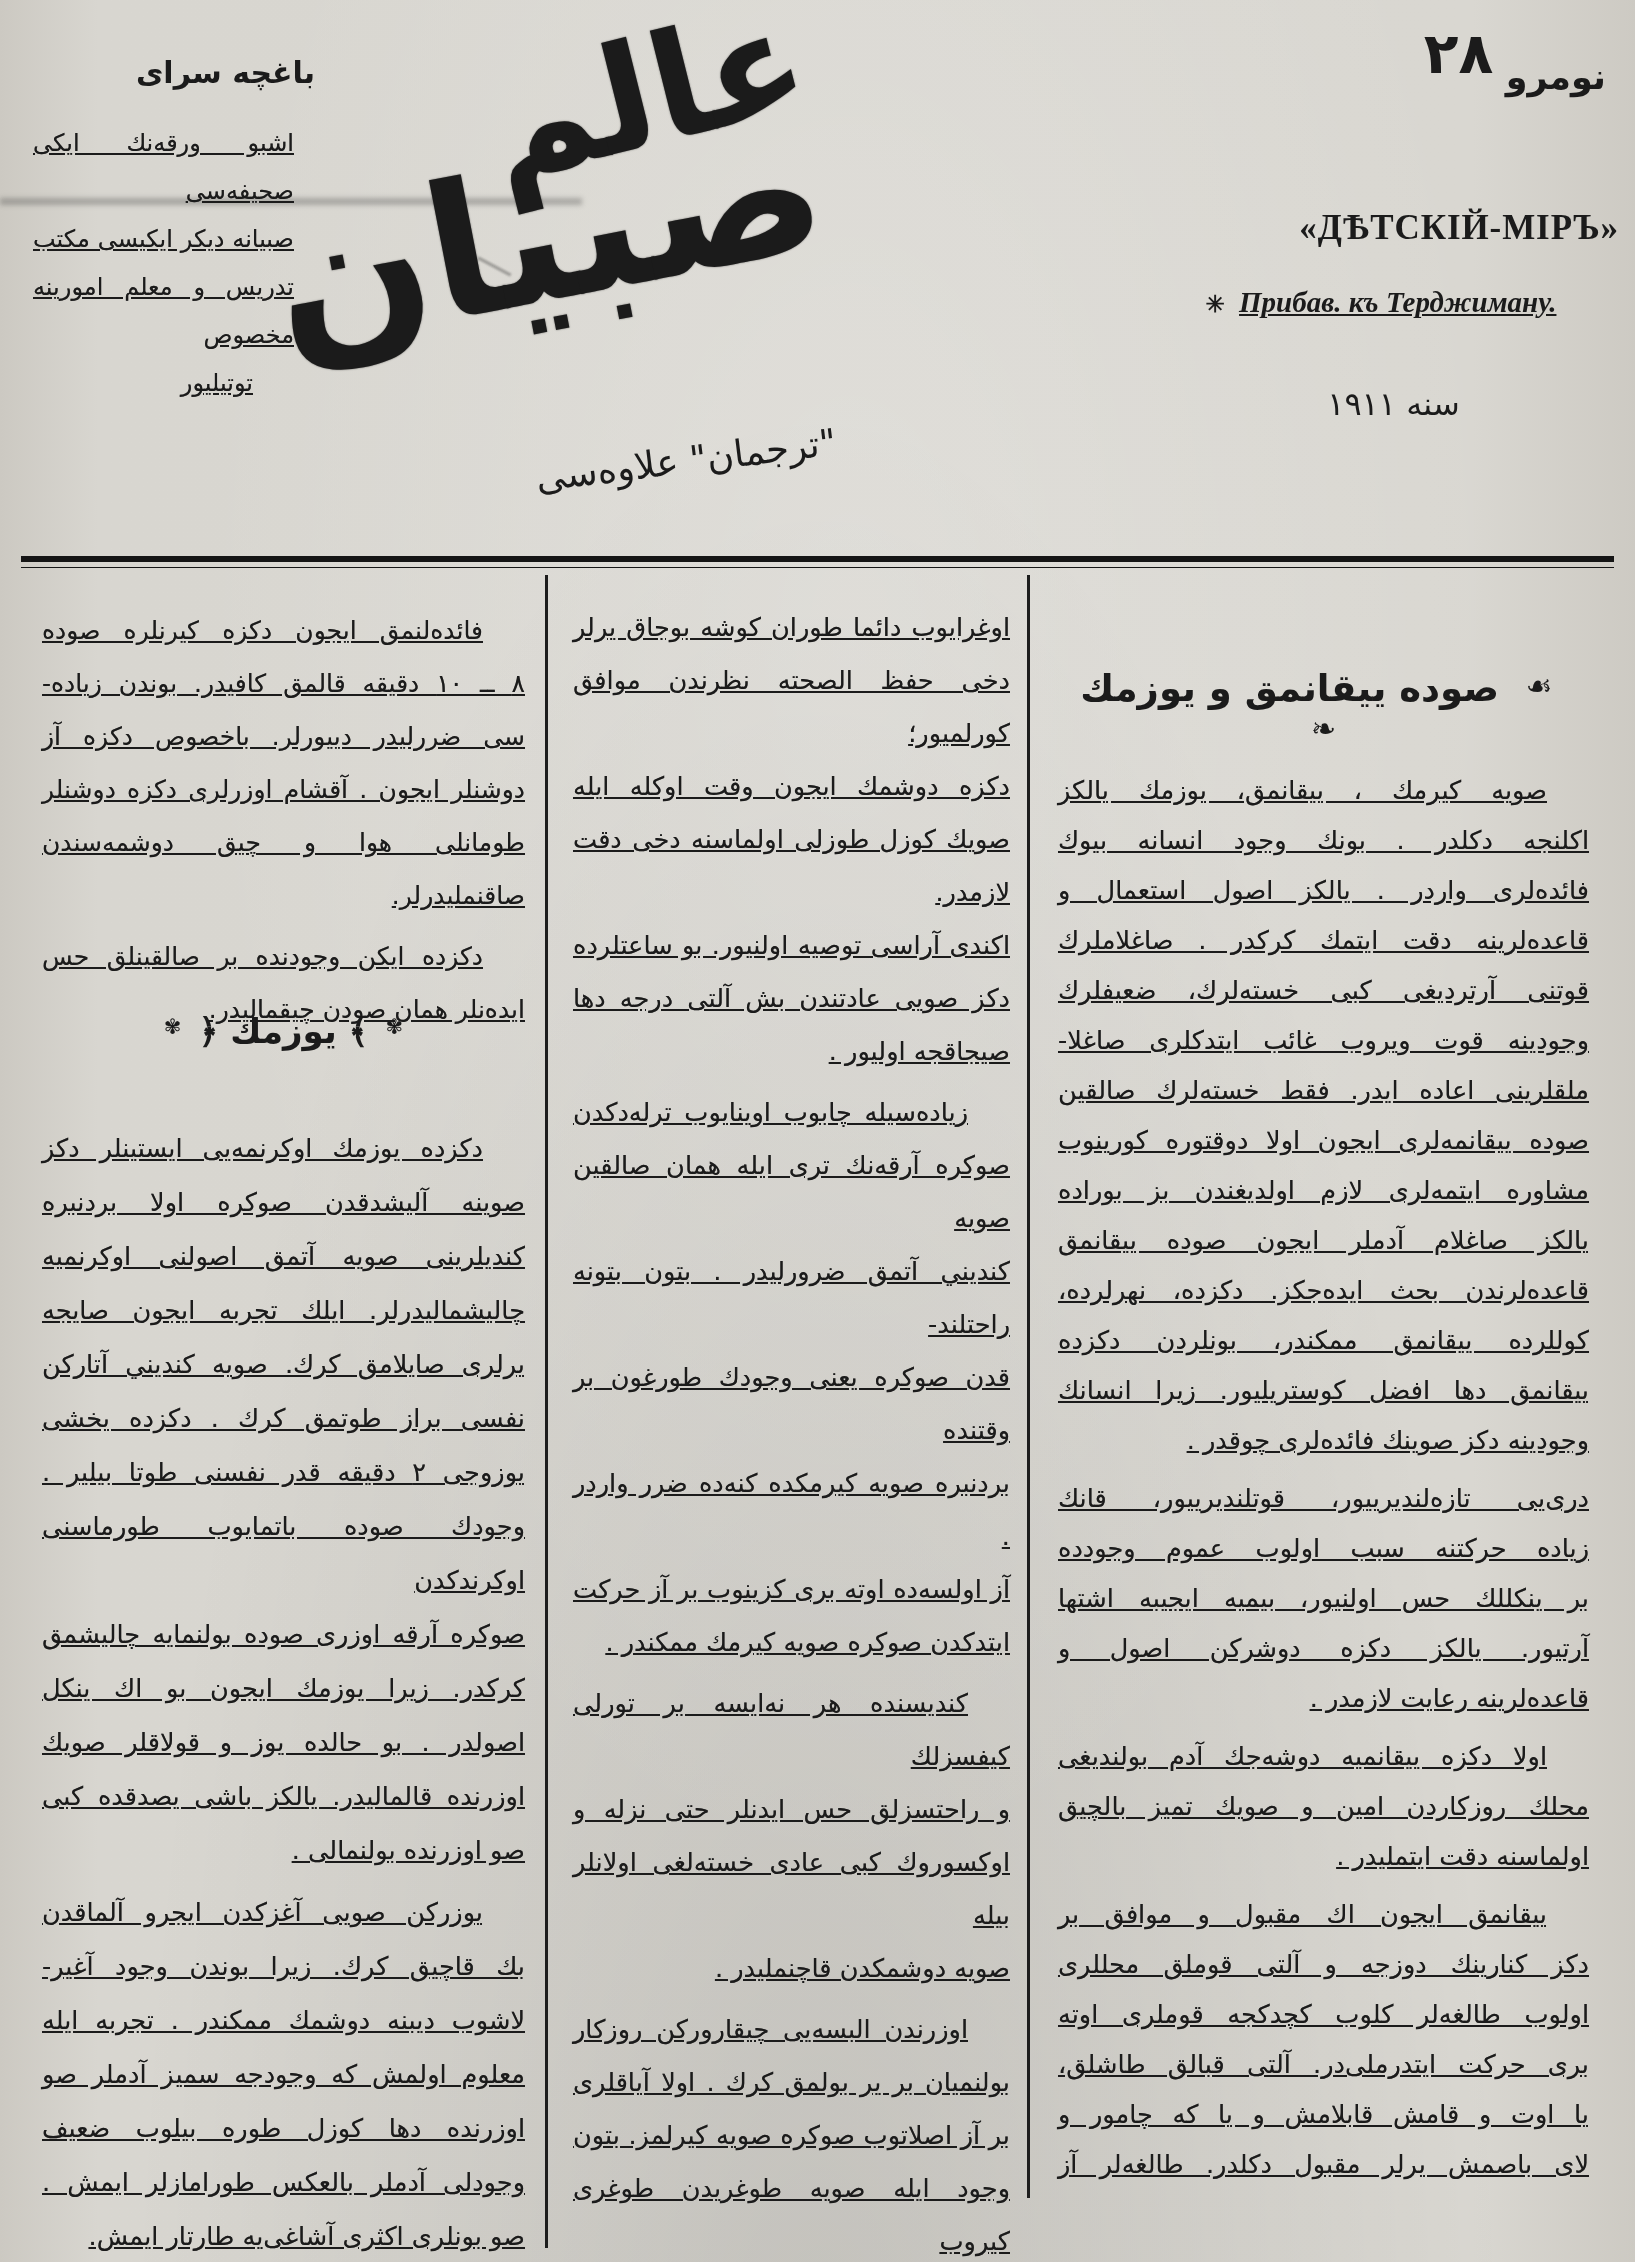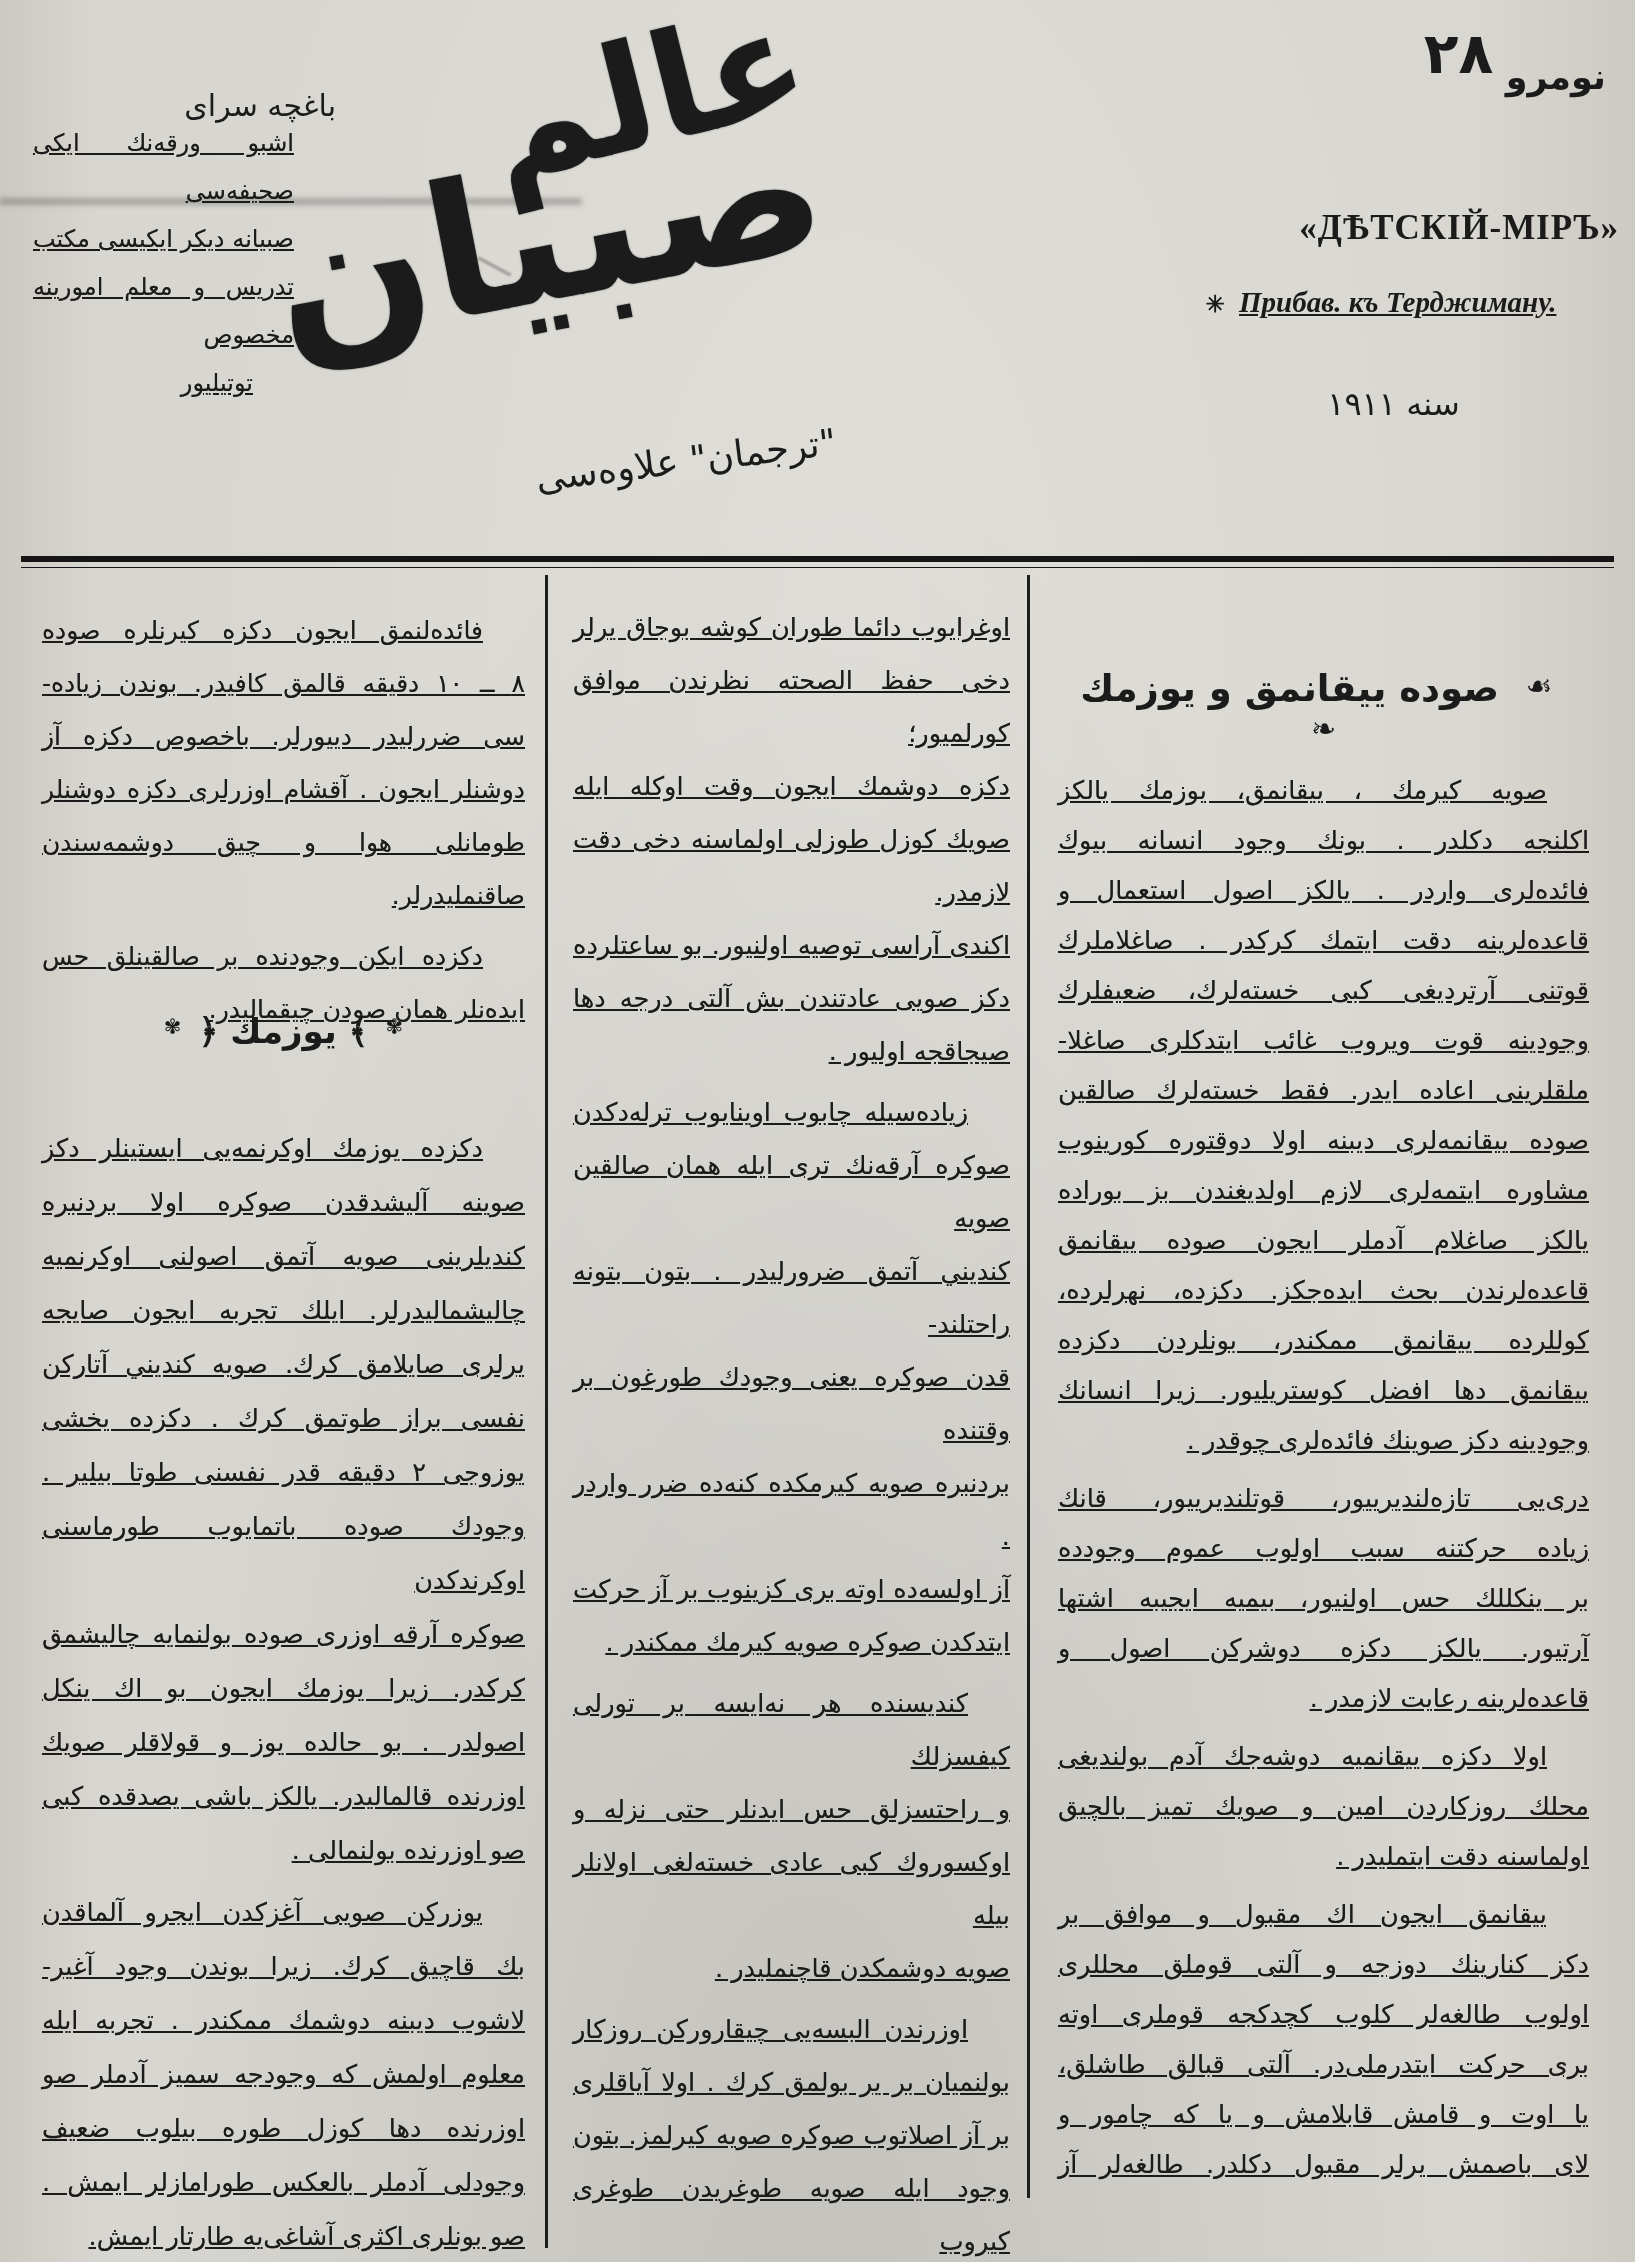--- a/index.html
+++ b/index.html
@@ -8,21 +8,21 @@
     background:
       radial-gradient(ellipse at 52% 28%, rgba(255,255,255,0.20) 0%, rgba(255,255,255,0) 55%),
       radial-gradient(ellipse at 50% 110%, rgba(0,0,0,0.10) 0%, rgba(0,0,0,0) 60%),
       linear-gradient(90deg, #ccc9c2 0%, #d8d6d0 6%, #d9d7d1 90%, #cdcac3 100%),
       #d7d5cf;
     font-family:"DejaVu Sans", sans-serif;
     color:#1b1b1b; direction:rtl;
   }
   .abs { position:absolute; }
   
-  .location { left:115px; top:55px; width:221px; text-align:right; font-size:30px; font-weight:normal;margin-top:33px; }
+  .location { left:115px; top:55px; width:221px; text-align:center; font-size:30px; font-weight:bold; }
   .note { left:25px; top:111px; width:277px; font-size:24px; line-height:48px; }
   .note .plast { padding-right:41px; }
   .masthead-alem { left:498px; top:7px; width:309px; font-size:146px; font-weight:bold;
     transform:rotate(-14deg); transform-origin:center; text-shadow:0 0 1.8px rgba(0,0,0,0.55); }
   .masthead-sibyan { left:304px; top:124px; width:521px; font-size:185px; font-weight:bold;
     transform:rotate(-11deg); transform-origin:center; text-shadow:0 0 1.8px rgba(0,0,0,0.55); }
   .subtitle { left:472px; top:439px; width:428px; text-align:center; font-size:37px;
     transform:rotate(-7deg); }
   .issue { left:1363px; top:25px; width:243px; display:flex; direction:rtl; align-items:flex-start; gap:12.4px; justify-content:flex-start; }
   .issue-label { font-size:35px; font-weight:bold; margin-top:32px; }
@@ -104,21 +104,21 @@
 
   <div class="abs col right-col">
       <div class="para">
         <div class="pline pfirst">صويه كيرمك ، ييقانمق، يوزمك يالكز</div>
         <div class="pline">اكلنجه دكلدر . بونك وجود انسانه بيوك</div>
         <div class="pline">فائده‌لرى واردر . يالكز اصول استعمال و</div>
         <div class="pline">قاعده‌لرينه دقت ايتمك كركدر . صاغلاملرك</div>
         <div class="pline">قوتنى آرترديغى كبى خسته‌لرك، ضعيفلرك</div>
         <div class="pline">وجودينه قوت ويروب غائب ايتدكلرى صاغلا-</div>
         <div class="pline">ملقلرينى اعاده ايدر. فقط خسته‌لرك صالقين</div>
-        <div class="pline">صوده ييقانمه‌لرى ديبنه اولا دوقتوره كورينوب</div>
+        <div class="pline">صوده ييقانمه‌لرى ايجون اولا دوقتوره كورينوب</div>
         <div class="pline">مشاوره ايتمه‌لرى لازم اولديغندن بز بوراده</div>
         <div class="pline">يالكز صاغلام آدملر ايجون صوده ييقانمق</div>
         <div class="pline">قاعده‌لرندن بحث ايده‌جكز. دكزده، نهرلرده،</div>
         <div class="pline">كوللرده ييقانمق ممكندر، بونلردن دكزده</div>
         <div class="pline">ييقانمق دها افضل كوستريليور. زيرا انسانك</div>
         <div class="pline plast">وجودينه دكز صوينك فائده‌لرى چوقدر .</div>
       </div>
       <div class="para">
         <div class="pline">درى‌يى تازه‌لندير‌ييور، قوتلندير‌ييور، قانك</div>
         <div class="pline">زياده حركتنه سبب اولوب عموم وجودده</div>

